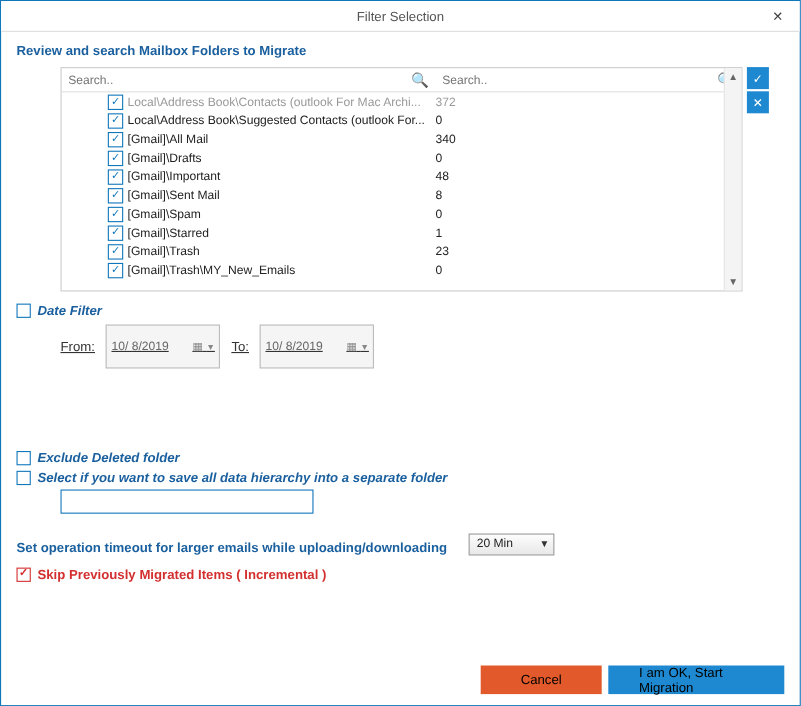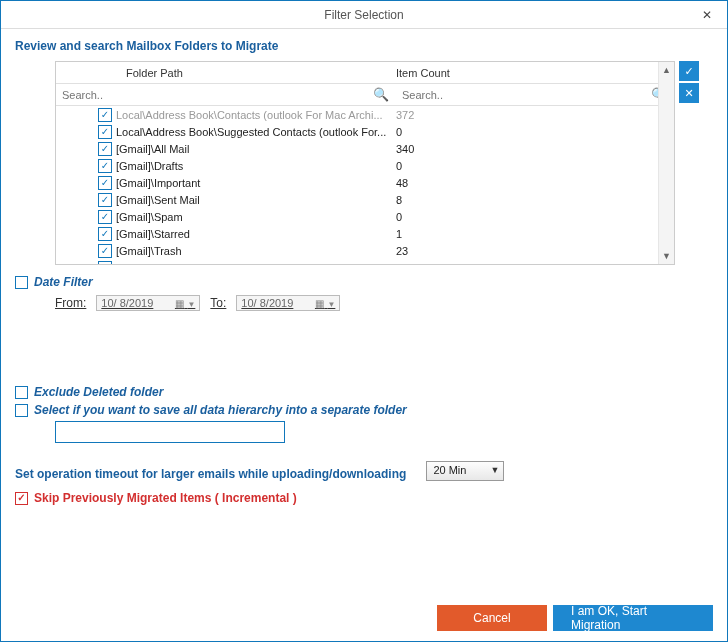--- a/index.html
+++ b/index.html
@@ -178,21 +178,21 @@
   color: #333;
   text-decoration: underline;
 }
 .date-row label { font-size: 12px; }
 .date-input {
   display:flex; align-items:center;
   border: 1px solid #bbb;
   background: #f5f5f5;
   padding: 2px 4px;
   width: 104px;
-  height: 16px;
+  height: 40px;
   font-size: 11px;
   justify-content: space-between;
   color: #666;
 }
 .date-input .cal { font-size: 10px; color: #888;}
 .date-input .dd  { font-size: 8px; color: #888;}
 .separate-input {
   width: 230px; height: 22px;
   border: 1px solid #1177bb;
   margin: 4px 0 18px 40px;
@@ -230,25 +230,25 @@
 .skip-line .cb-box { border-color: #d32f2f; color: #d32f2f;}
 .footer {
   position: absolute;
   bottom: 10px;
   right: 14px;
   display: flex;
   gap: 6px;
 }
 .btn-footer {
   height: 26px;
-  color: #ffffff;
+  color: #000000;
   display:flex; align-items:center; justify-content:center;
   font-size: 12px;
   cursor: pointer;
-  padding: 0 18px;
+  padding: 0 28px;
 }
 .btn-cancel { background: #e25a2b; width: 110px;}
 .btn-start  { background: #1e88d0; width: 160px;}
 .outer { position: relative; width: 100%; height: 100%; border-radius: 24px; }
 </style>
 </head>
 <body>
 <div class="outer">
 
 <div class="titlebar">
@@ -256,24 +256,20 @@
   <div class="close">
     <span>✕</span>
   </div>
 </div>
 
 <div class="content">
   <div class="section-title">Review and search Mailbox Folders to Migrate</div>
 
   <div class="table-wrap">
     <div class="table-area">
-      <div class="thead">
-        <div class="col1">Folder Path</div>
-        <div class="col2">Item Count</div>
-      </div>
       <div class="searchrow">
         <div class="scell c1">
           <input placeholder="Search.." style="">
           <span class="mag">🔍</span>
         </div>
         <div class="scell c2">
           <input placeholder="Search.." style="">
           <span class="mag">🔍</span>
         </div>
       </div>

